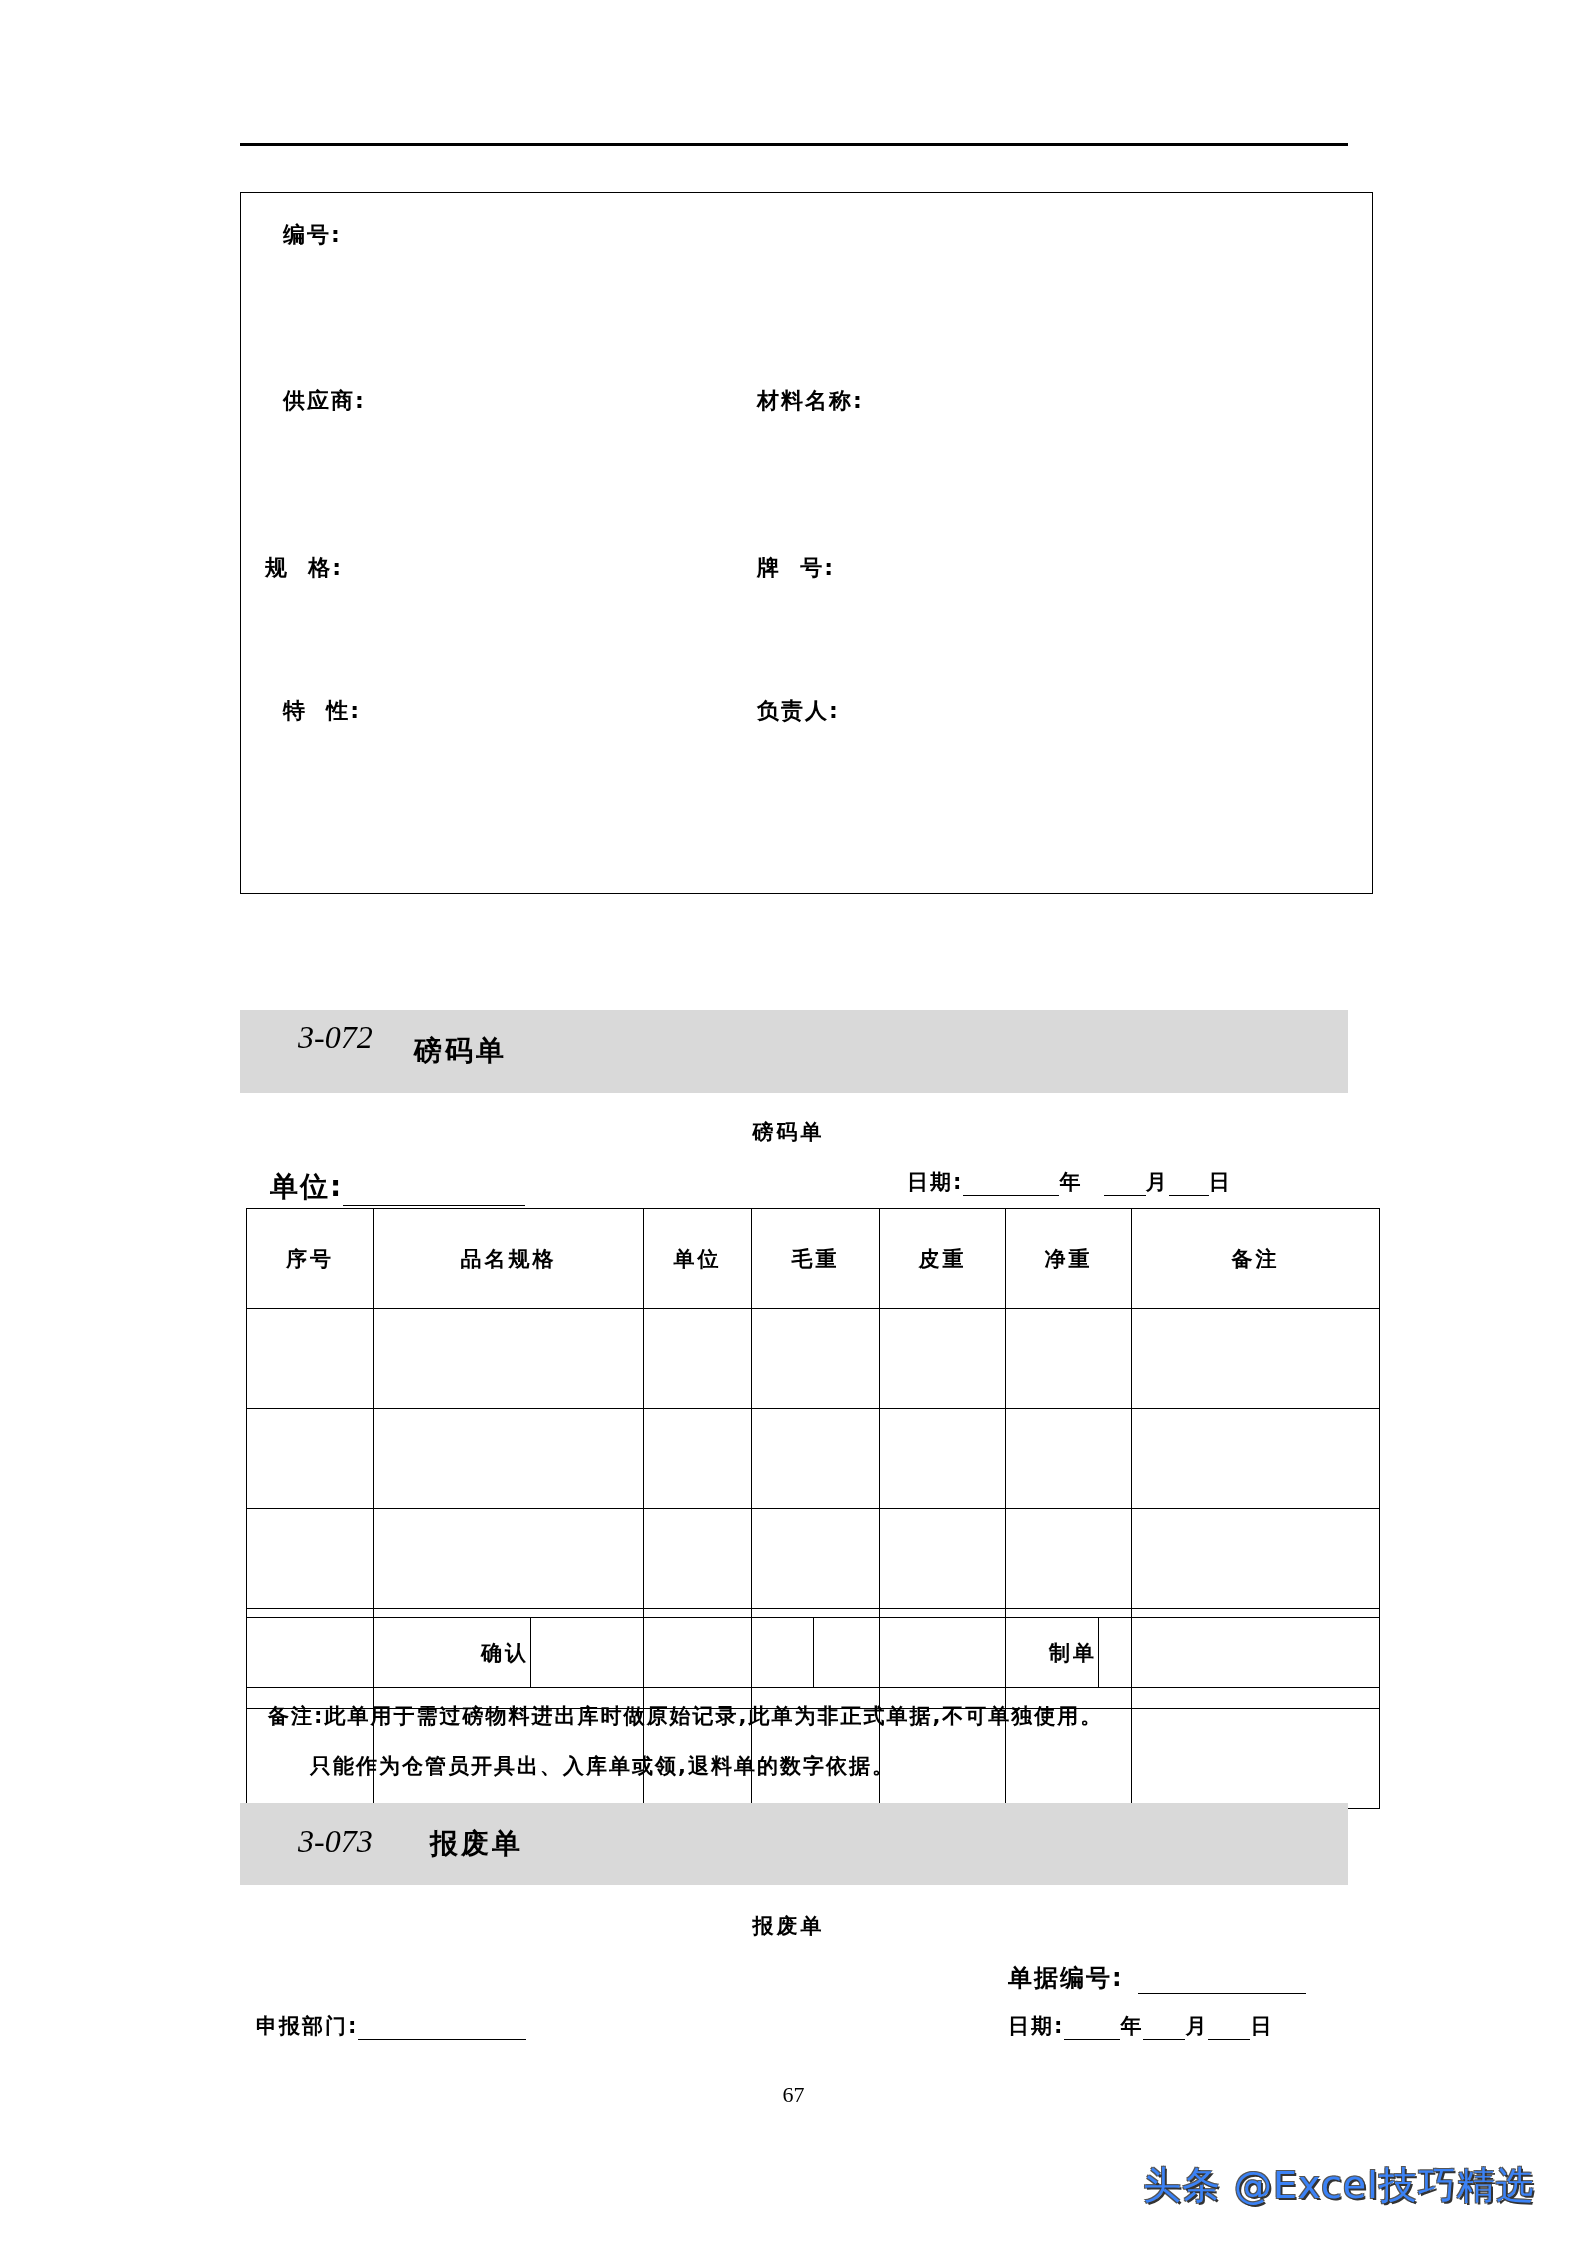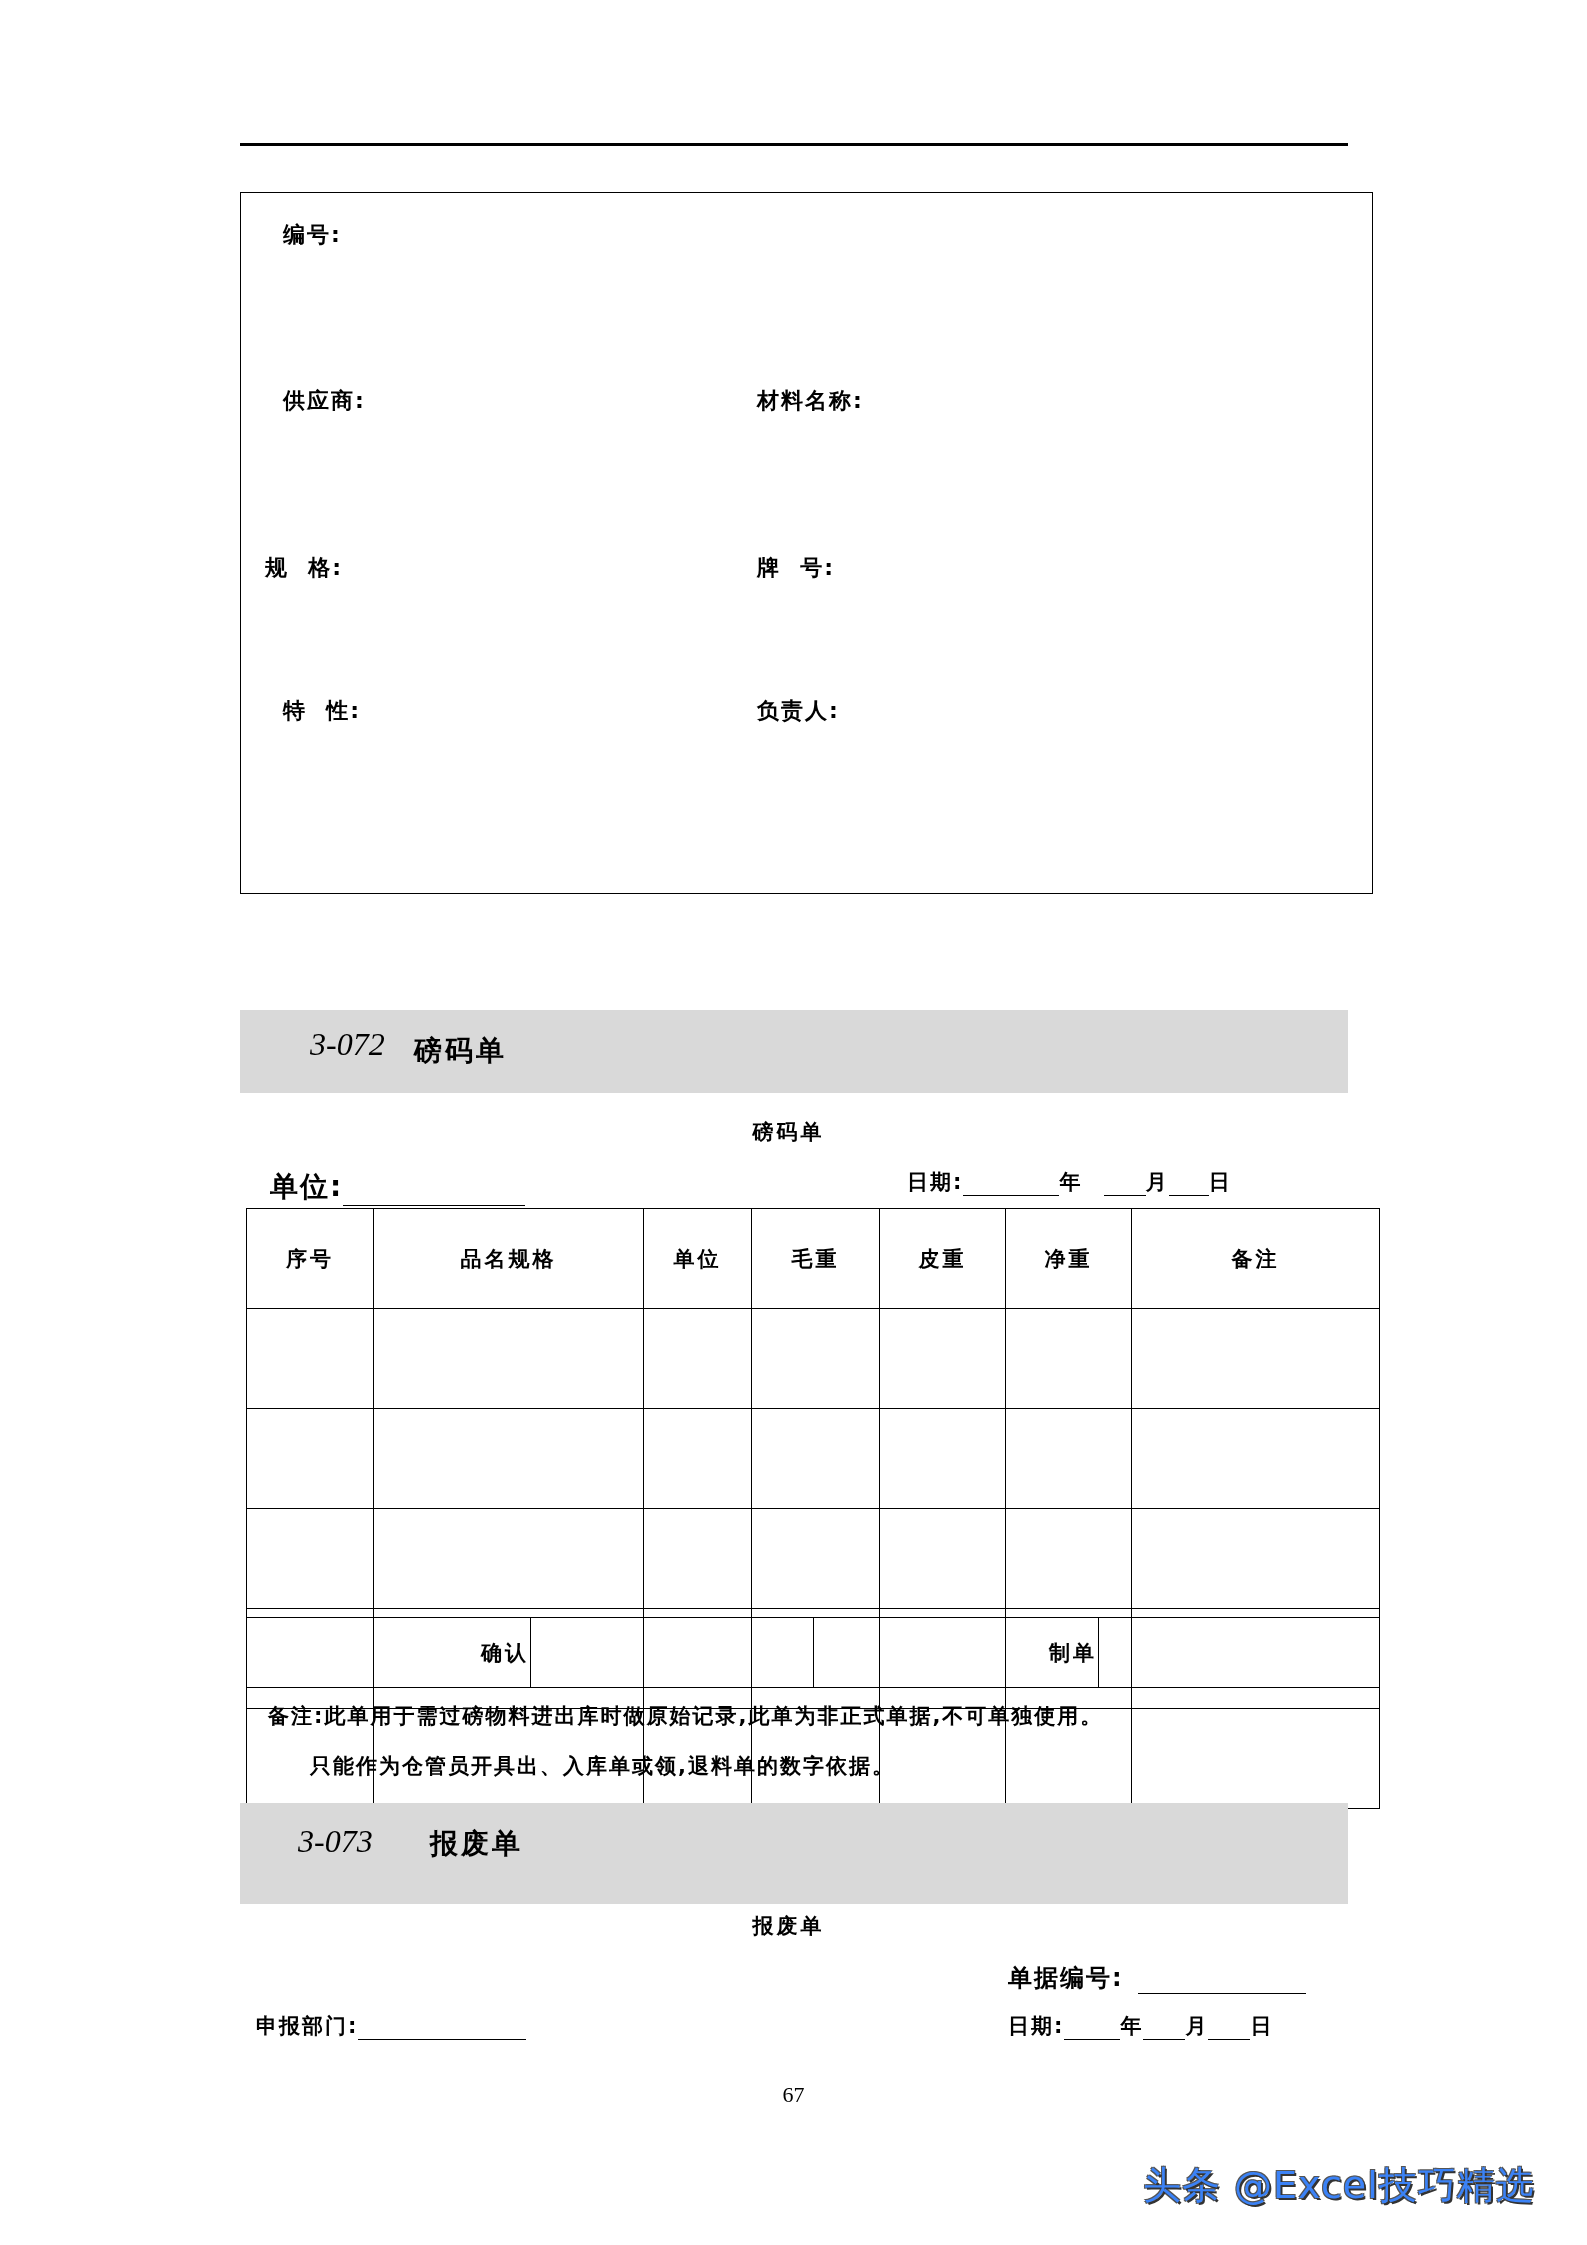--- a/index.html
+++ b/index.html
@@ -31,21 +31,21 @@
 <div class="card"></div>
 <div class="lbl" style="left:283px; top:220px;">编号:</div>
 <div class="lbl" style="left:283px; top:386px;">供应商:</div>
 <div class="lbl" style="left:757px; top:386px;">材料名称:</div>
 <div class="lbl" style="left:265px; top:553px; white-space:pre;text-align:center;">规  格:</div>
 <div class="lbl" style="left:757px; top:553px; white-space:pre;">牌  号:</div>
 <div class="lbl" style="left:283px; top:696px; white-space:pre;">特  性:</div>
 <div class="lbl" style="left:757px; top:696px;">负责人:</div>
 
 <div class="band" style="top:1010px; height:83px;">
-  <span class="num" style="left:58px; top:16px;margin-left:12px;">3-072</span>
+  <span class="num" style="left:58px; top:9px;">3-072</span>
   <span class="ttl" style="left:174px; top:22px;">磅码单</span>
 </div>
 <div class="center-title" style="top:1118px; left:-5px;">磅码单</div>
 
 <div class="lbl" style="left:270px; top:1168px; font-size:28px;">
   <span>单位:</span><span class="uline" style="width:182px;"></span>
 </div>
 <div class="lbl" style="left:907px; top:1168px; font-size:21px;">
   <span>日期:</span><span class="uline" style="width:96px;"></span><span>年</span>
   <span class="uline" style="width:42px; margin-left:12px;"></span><span>月</span><span class="uline" style="width:40px;"></span><span>日</span>
@@ -132,21 +132,21 @@
     <td></td>
     <td>制单</td>
     <td></td>
   </tr>
 </tbody>
   </table>
 
 <div class="note" style="left:268px; top:1702px;">备注:此单用于需过磅物料进出库时做原始记录,此单为非正式单据,不可单独使用。</div>
 <div class="note" style="left:310px; top:1752px;">只能作为仓管员开具出、入库单或领,退料单的数字依据。</div>
 
-<div class="band" style="top:1803px; height:101px;">
+<div class="band" style="top:1803px; height:82px;">
   <span class="num" style="left:58px; top:20px;">3-073</span>
   <span class="ttl" style="left:190px; top:22px;">报废单</span>
 </div>
 <div class="center-title" style="top:1912px; left:-5px;">报废单</div>
 
 <div class="lbl" style="left:1008px; top:1962px; font-size:24px;">
   <span>单据编号:</span><span class="uline" style="width:168px; margin-left:14px;"></span>
 </div>
 <div class="lbl" style="left:256px; top:2012px; font-size:21px;">
   <span>申报部门:</span><span class="uline" style="width:168px;"></span>

